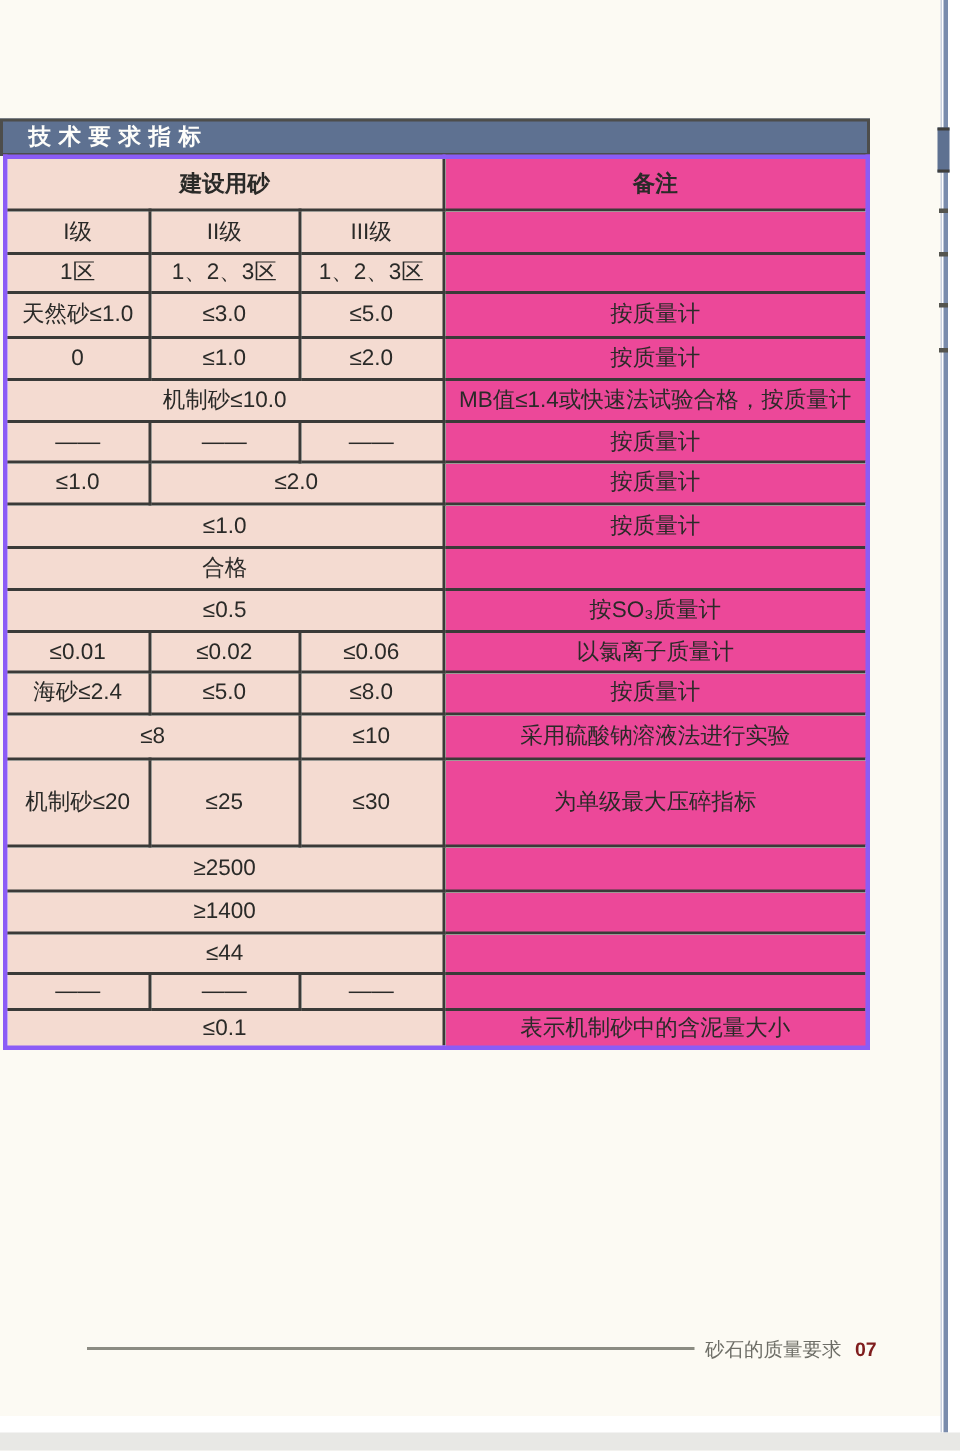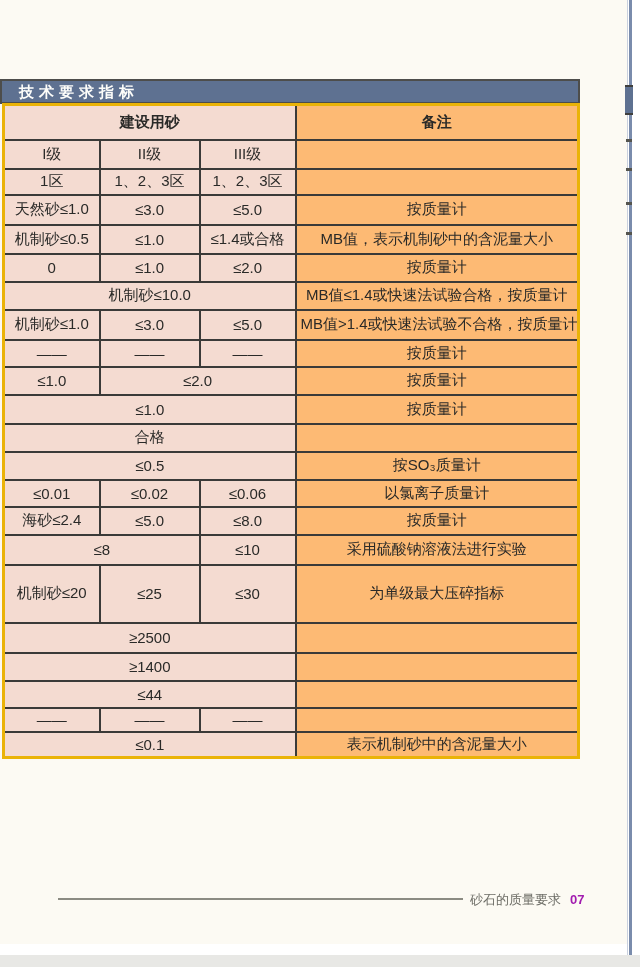--- a/index.html
+++ b/index.html
@@ -18,40 +18,40 @@
     box-sizing:border-box;background:#5E7191;border:2px solid #4D4D4B;
     color:#FDFDFA;font-size:15px;font-weight:bold;letter-spacing:5px;
     line-height:21px;padding-left:17px;
   }
   
   table.spec-table{
     position:absolute;left:2px;top:103px;width:578px;
     border-collapse:collapse;table-layout:fixed;
     border:3px solid #38383六;
   }
-  table.spec-table{border:3px solid #eab308;}
+  table.spec-table{border:3px solid #8b5cf6;}
   table.spec-table td{
     border:2px solid #3A3A38;
     font-size:15px;color:#2A2A28;text-align:center;
     padding:0 4px;overflow:hidden;white-space:nowrap;
   }
   td.pink{background:#F4DBD1;}
-  td.note{background:#fdba74;text-align:left;padding:0 9px;margin-left:32px;}
+  td.note{background:#ec4899;text-align:left;padding:0 9px;margin-left:32px;}
   td.center{text-align:center;}
   td.bold{font-weight:bold;font-size:16px;}
   
   .footer-rule{
     position:absolute;left:58px;top:898px;width:405px;height:2px;
     background:#8B8B82;
   }
   .footer-text{
     position:absolute;left:470px;top:891px;height:16px;
     font-size:13px;color:#6E6E67;white-space:nowrap;
   }
-  .footer-text .pgnum{font-weight:bold;margin-left:9px;color:#a21caf;}
+  .footer-text .pgnum{font-weight:bold;margin-left:9px;color:#7f1d1d;}
   
   .edge-light{position:absolute;left:627px;top:0;width:1px;height:955px;background:#C9D0DE;}
   .edge-blue{position:absolute;left:629px;top:0;width:3px;height:955px;background:#7A8CAC;}
   .edge-bar{position:absolute;left:625px;top:85px;width:8px;height:30px;background:#5E7191;border-top:2px solid #3F3F3D;border-bottom:2px solid #3F3F3D;box-sizing:border-box;}
   .edge-tick{position:absolute;left:626px;width:6px;height:3px;background:#55554F;}
   
   .bottom-strip{position:absolute;left:0;top:955px;width:640px;height:12px;background:#E8E8E5;}
 </style>
 </head>
 <body>
@@ -85,41 +85,29 @@
           <td colspan="1" class="pink">1、2、3区</td>
           <td colspan="1" class="pink">1、2、3区</td>
           <td colspan="1" class="note"></td>
         </tr>
         <tr style="height: 30px;">
           <td colspan="1" class="pink">天然砂≤1.0</td>
           <td colspan="1" class="pink">≤3.0</td>
           <td colspan="1" class="pink">≤5.0</td>
           <td colspan="1" class="note">按质量计</td>
         </tr>
-        <tr style="height: 29px;">
-          <td colspan="1" class="pink">机制砂≤0.5</td>
-          <td colspan="1" class="pink">≤1.0</td>
-          <td colspan="1" class="pink">≤1.4或合格</td>
-          <td colspan="1" class="note">MB值，表示机制砂中的含泥量大小</td>
-        </tr>
         <tr style="height: 28px;">
           <td colspan="1" class="pink">0</td>
           <td colspan="1" class="pink">≤1.0</td>
           <td colspan="1" class="pink">≤2.0</td>
           <td colspan="1" class="note">按质量计</td>
         </tr>
         <tr style="height: 28px;">
           <td colspan="3" class="pink">机制砂≤10.0</td>
           <td colspan="1" class="note">MB值≤1.4或快速法试验合格，按质量计</td>
-        </tr>
-        <tr style="height: 30px;">
-          <td colspan="1" class="pink">机制砂≤1.0</td>
-          <td colspan="1" class="pink">≤3.0</td>
-          <td colspan="1" class="pink">≤5.0</td>
-          <td colspan="1" class="note">MB值&gt;1.4或快速法试验不合格，按质量计</td>
         </tr>
         <tr style="height: 27px;">
           <td colspan="1" class="pink">——</td>
           <td colspan="1" class="pink">——</td>
           <td colspan="1" class="pink">——</td>
           <td colspan="1" class="note">按质量计</td>
         </tr>
         <tr style="height: 28px;">
           <td colspan="1" class="pink">≤1.0</td>
           <td colspan="2" class="pink">≤2.0</td>

